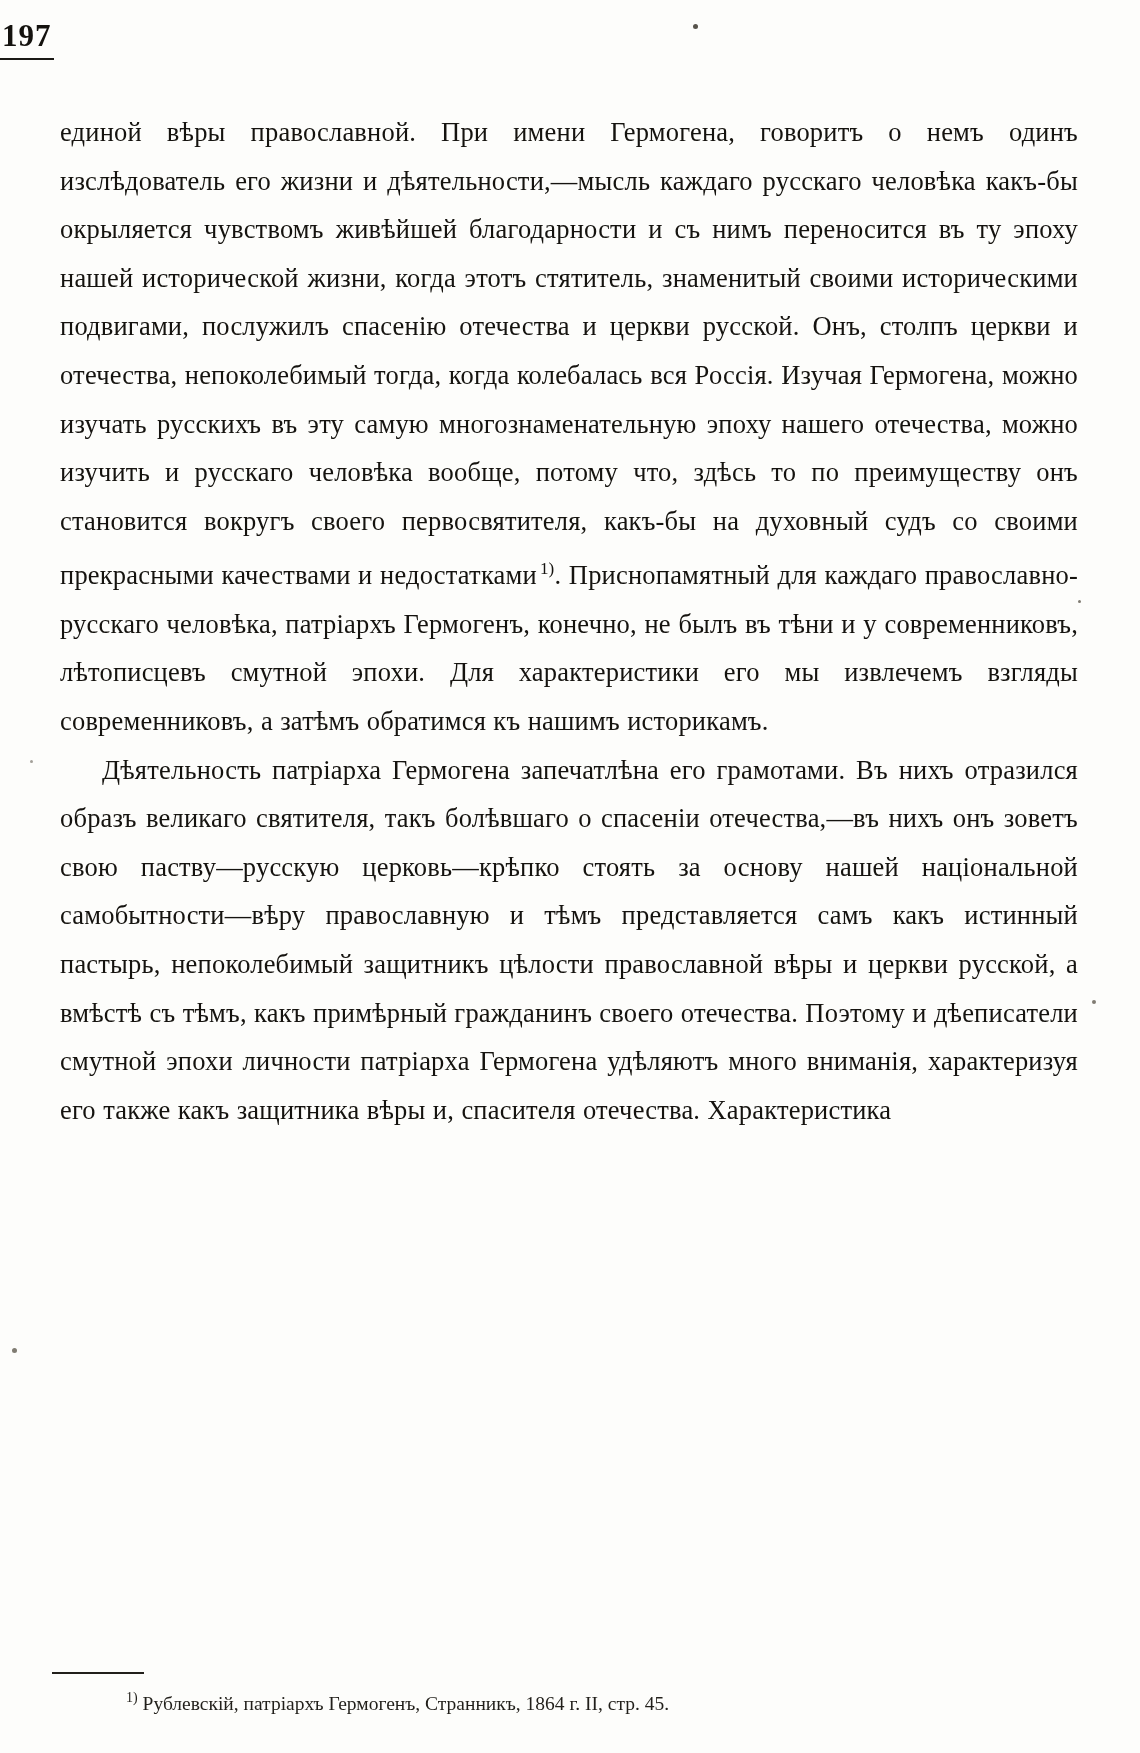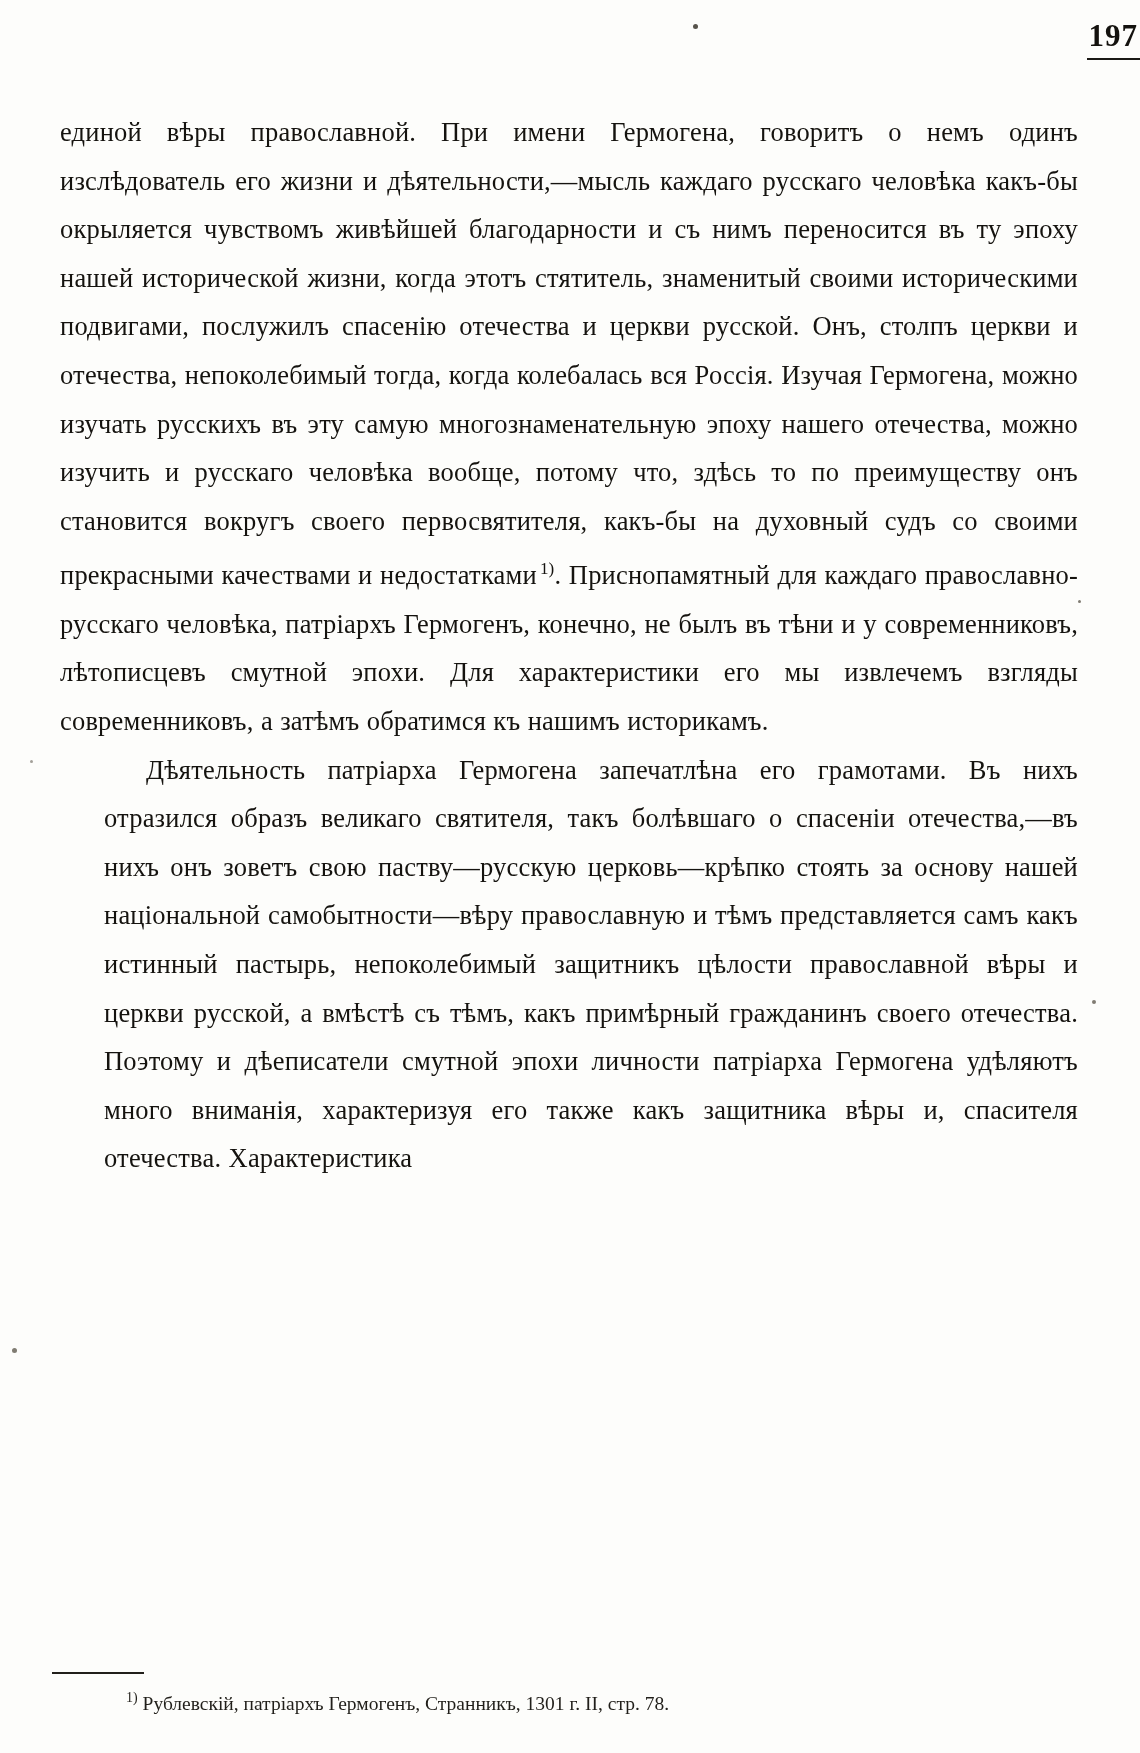--- a/index.html
+++ b/index.html
@@ -14,21 +14,21 @@
     background: #fdfdfb;
     font-family: "Liberation Serif", serif;
     color: #16140f;
     overflow: hidden;
   }
   .page-number-wrap {
     position: absolute;
     top: 18px;
     left: 0;
     width: 1140px;
-    text-align: right;
+    text-align: left;
   }
   .page-number {
     display: inline-block;
     font-family: "Liberation Serif", serif;
     font-size: 31px;
     font-weight: bold;
     letter-spacing: 1px;
     padding: 0 2px 4px 2px;
     border-bottom: 2px solid #1b1915;
     color: #14120e;
@@ -58,21 +58,20 @@
     letter-spacing: .2px;
     word-spacing: .5px;
     color: #15130f;
     hyphens: manual;
   }
   p.para + p.para {
     margin-top: 0;
   }
   p.indent {
     text-indent: 42px;
-    margin-left: 44px;
   }
   .footnote-rule {
     position: absolute;
     left: 52px;
     top: 1672px;
     width: 92px;
     height: 2px;
     background: #211f1a;
   }
   .footnote {
@@ -120,20 +119,20 @@
   <div class="body-col">
 
     <p class="para"><span>единой вѣры православной. При имени Гермогена, говоритъ о немъ одинъ изслѣдователь его жизни и дѣятельности,—мысль каждаго русскаго человѣка какъ-бы окрыляется чувствомъ живѣйшей благодарности и съ нимъ переносится въ ту эпоху нашей исторической жизни, когда этотъ стятитель, знаменитый своими историческими подвигами, послужилъ спасенію отечества и церкви русской. Онъ, столпъ церкви и отечества, непоколебимый тогда, когда колебалась вся Россія. Изучая Гермогена, можно изучать русскихъ въ эту самую многознаменательную эпоху нашего отечества, можно изучить и русскаго человѣка вообще, потому что, здѣсь то по преимуществу онъ становится вокругъ своего первосвятителя, какъ-бы на духовный судъ со своими прекрасными качествами и недостатками</span><sup class="fn-marker">1)</sup><span>. Приснопамятный для каждаго православно-русскаго человѣка, патріархъ Гермогенъ, конечно, не былъ въ тѣни и у современниковъ, лѣтописцевъ смутной эпохи. Для характеристики его мы извлечемъ взгляды современниковъ, а затѣмъ обратимся къ нашимъ историкамъ.</span></p>
 
     <p class="para indent"><span>Дѣятельность патріарха Гермогена запечатлѣна его грамотами. Въ нихъ отразился образъ великаго святителя, такъ болѣвшаго о спасеніи отечества,—въ нихъ онъ зоветъ свою паству—русскую церковь—крѣпко стоять за основу нашей національной самобытности—вѣру православную и тѣмъ представляется самъ какъ истинный пастырь, непоколебимый защитникъ цѣлости православной вѣры и церкви русской, а вмѣстѣ съ тѣмъ, какъ примѣрный гражданинъ своего отечества. Поэтому и дѣеписатели смутной эпохи личности патріарха Гермогена удѣляютъ много вниманія, характеризуя его также какъ защитника вѣры и, спасителя отечества. Характеристика</span></p>
 
   </div>
 
   <div class="footnote-rule"></div>
 
-  <div class="footnote"><sup>1)</sup><span> Рублевскій, патріархъ Гермогенъ, Странникъ, 1301 г. II, стр. 78.</span></div>
+  <div class="footnote"><sup>1)</sup><span> Рублевскій, патріархъ Гермогенъ, Странникъ, 1864 г. II, стр. 45.</span></div>
 
   <div class="speck s1"></div>
   <div class="speck s2"></div>
   <div class="speck s3"></div>
   <div class="speck s4"></div>
 
 </div>
 
 </body></html>

